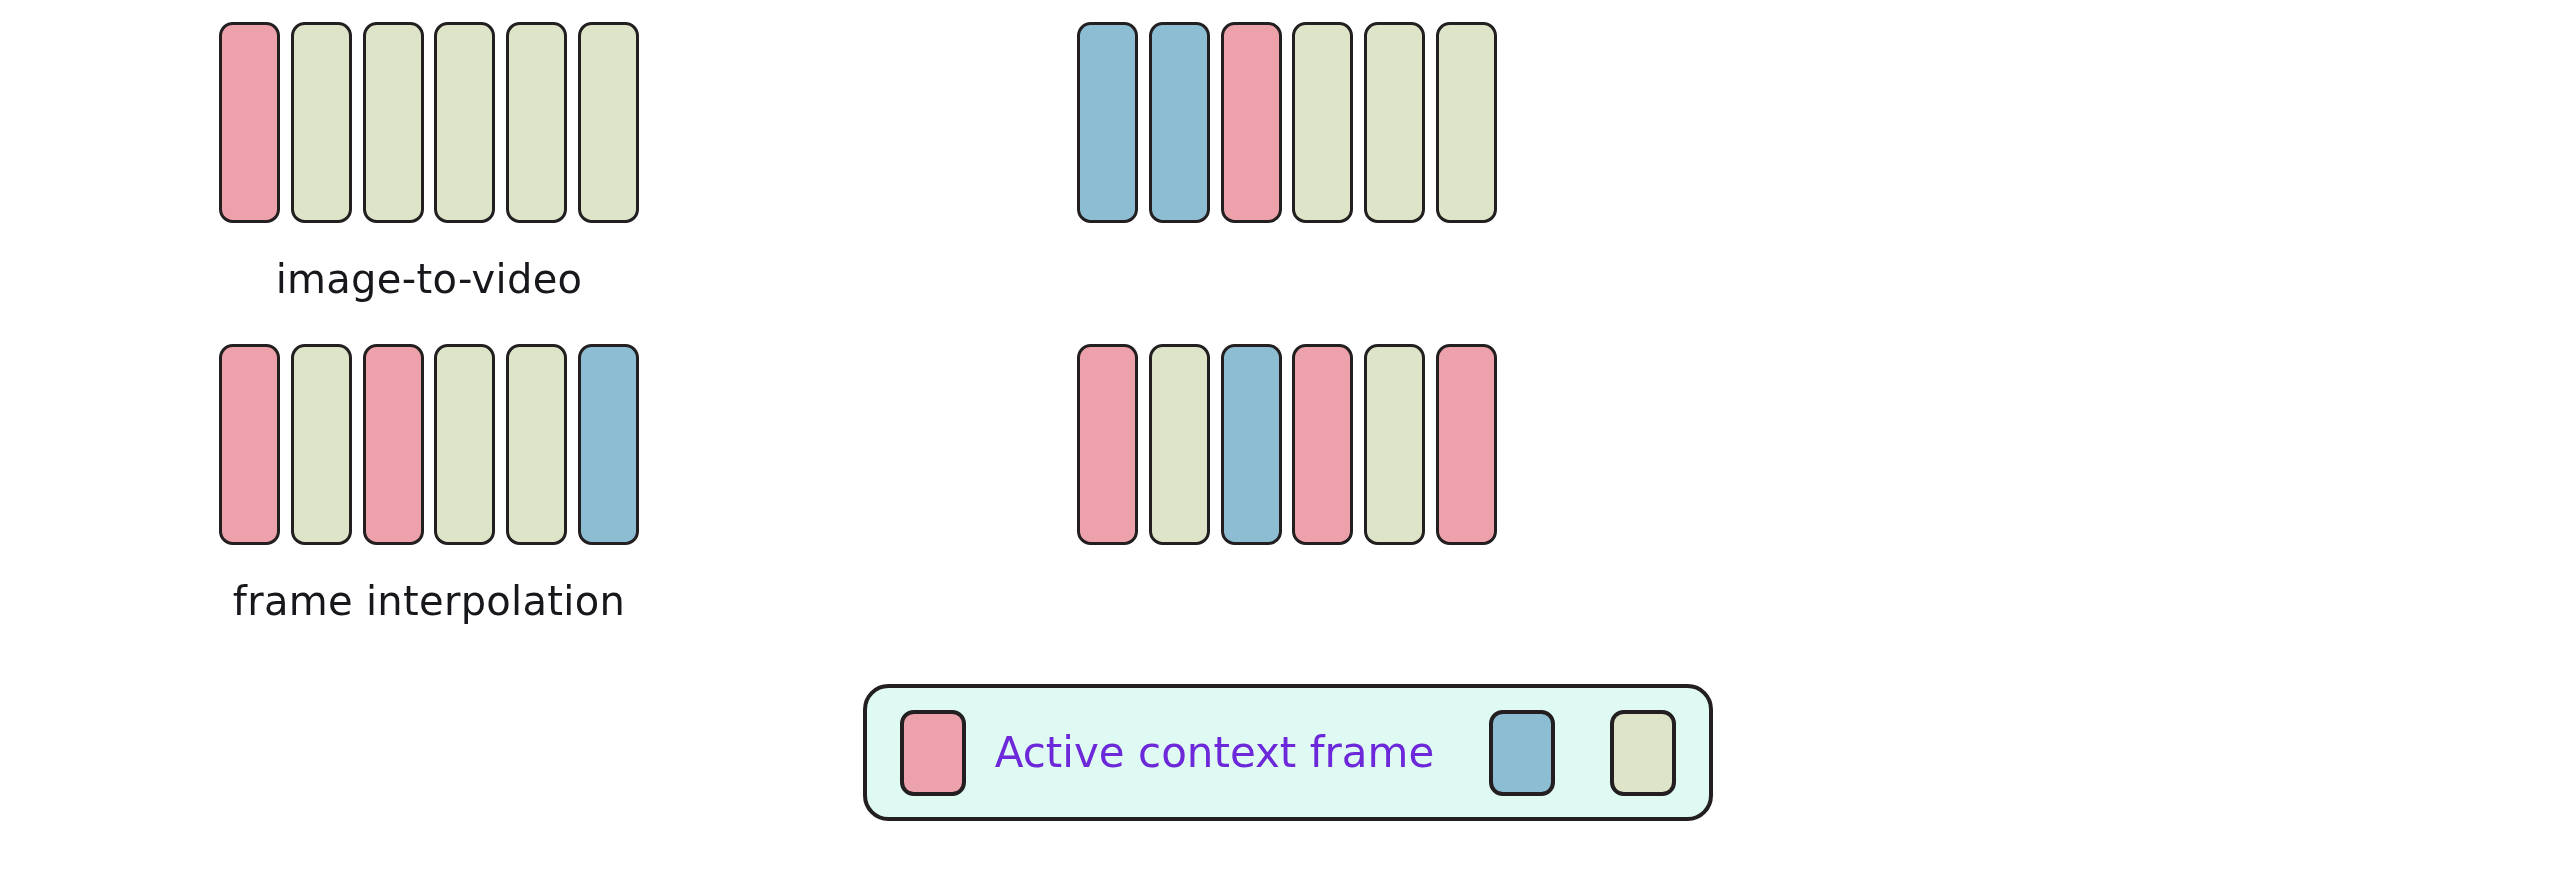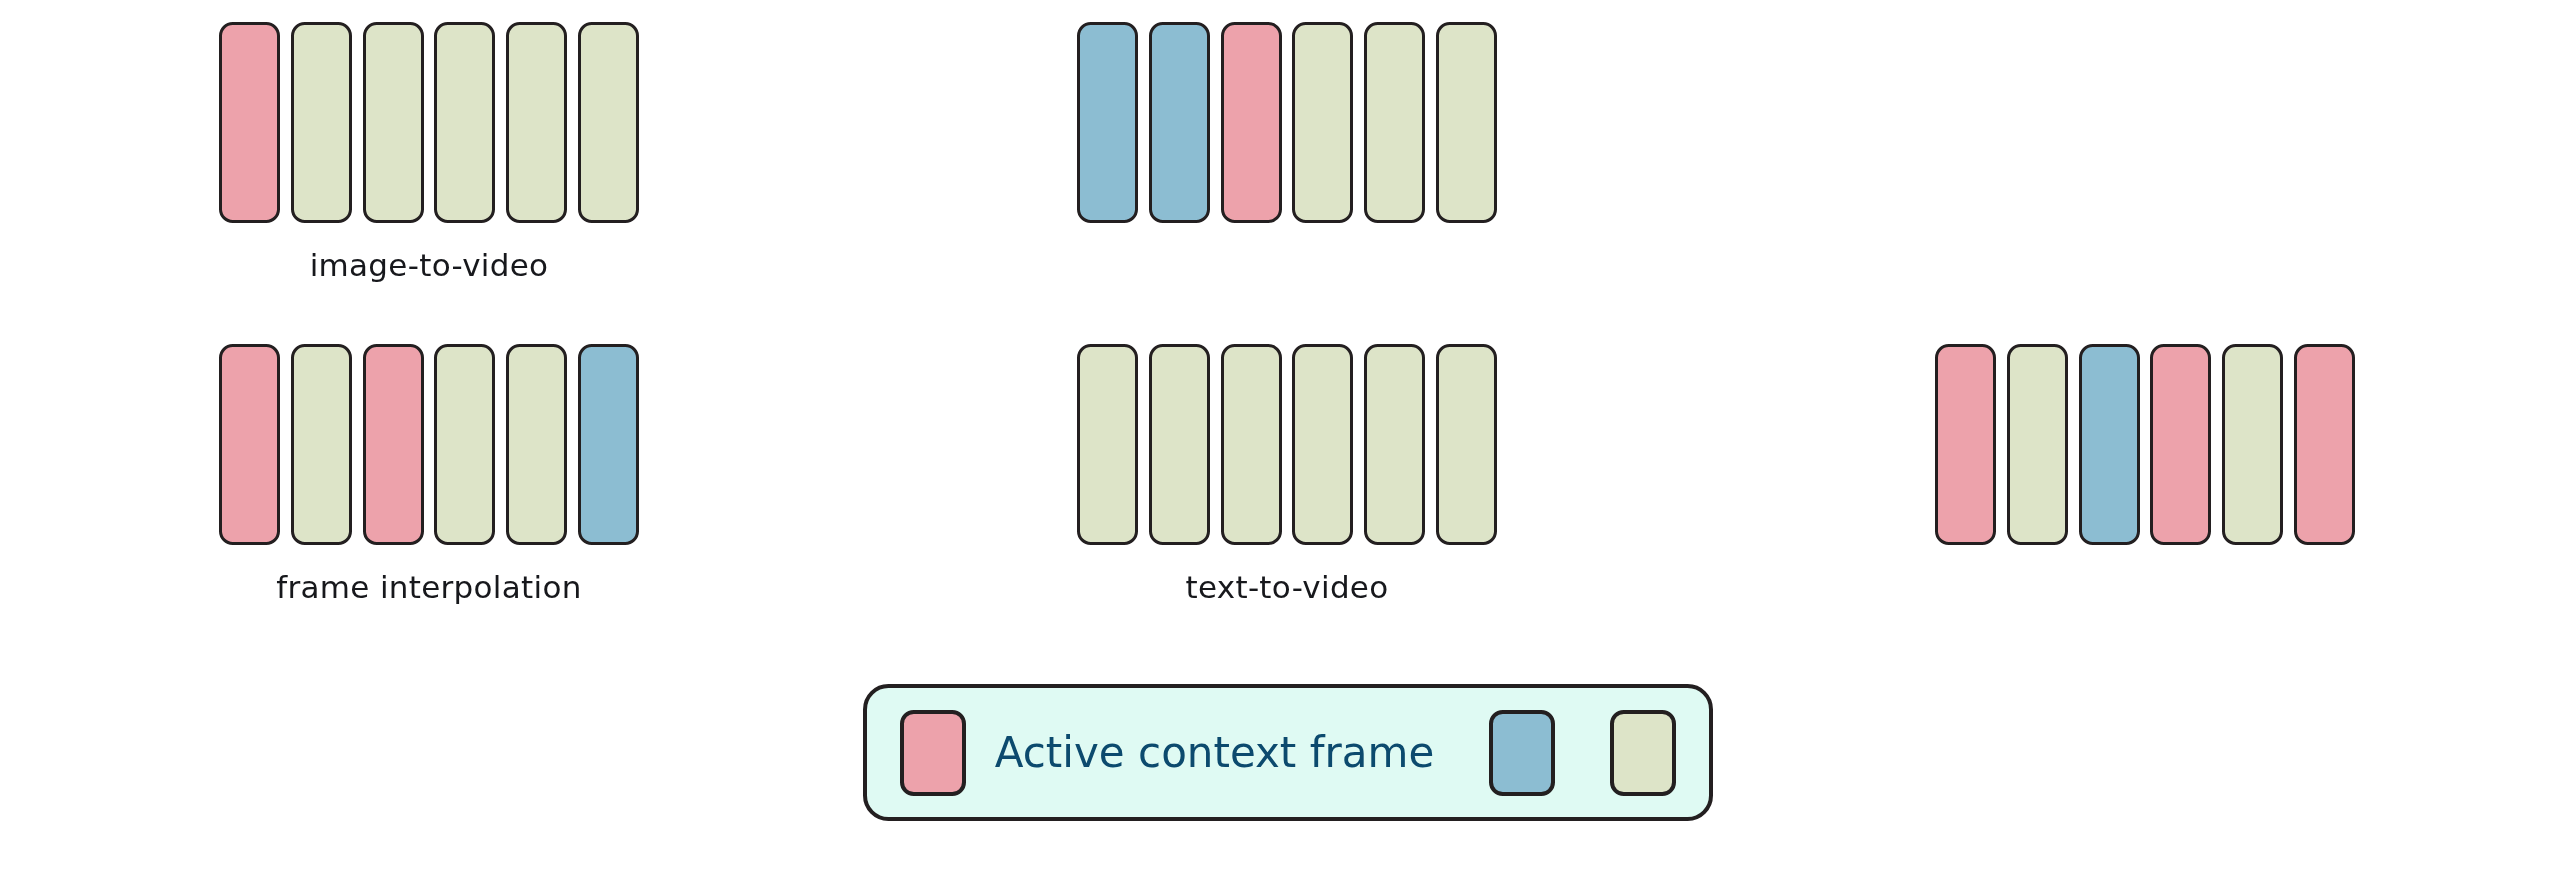--- a/index.html
+++ b/index.html
@@ -66,23 +66,23 @@
 
   .frame.active-context { background: #eda2ab; }
   .frame.passive-context { background: #8cbdd2; }
   .frame.active        { background: #dde4c8; }
   .frame.ghost {
     background: #fcfcfc;
     border: 2.9px solid #f0f0f0;
   }
 
   .task-label {
-    margin-top: 27px;
+    margin-top: 36px;
     font-family: "DejaVu Sans", sans-serif;
-    font-size: 31px;
+    font-size: 40px;
     font-weight: 400;
     color: #17181c;
     letter-spacing: 0.3px;
     white-space: nowrap;
     line-height: 1;
   }
 
   
   .legend-wrap {
     position: absolute;
@@ -116,21 +116,21 @@
     height: 86px;
     box-sizing: border-box;
     border: 4.9px solid #231f20;
     border-radius: 13.7px;
     flex: 0 0 auto;
   }
 
   .legend-text {
     font-family: "DejaVu Sans", sans-serif;
     font-size: 42px;
-    color: #0c4a6e;
+    color: #6d28d9;
     white-space: nowrap;
     margin-left: 29px;
     line-height: 1;
   }
 
   .legend-gap { width: 55px; height: 1px; }
 </style>
 </head>
 <body>
 
@@ -164,31 +164,20 @@
         <div class="task-group">
           <div class="strip">
             <div class="frame active-context"></div>
             <div class="frame active"></div>
             <div class="frame active-context"></div>
             <div class="frame active"></div>
             <div class="frame active"></div>
             <div class="frame passive-context"></div>
           </div>
           <div class="task-label">frame interpolation</div>
-        </div>
-        <div class="task-group">
-          <div class="strip">
-            <div class="frame active"></div>
-            <div class="frame active"></div>
-            <div class="frame active"></div>
-            <div class="frame active"></div>
-            <div class="frame active"></div>
-            <div class="frame active"></div>
-          </div>
-          <div class="task-label">text-to-video</div>
         </div>
         <div class="task-group">
           <div class="strip">
             <div class="frame active-context"></div>
             <div class="frame active"></div>
             <div class="frame passive-context"></div>
             <div class="frame active-context"></div>
             <div class="frame active"></div>
             <div class="frame active-context"></div>
           </div>

